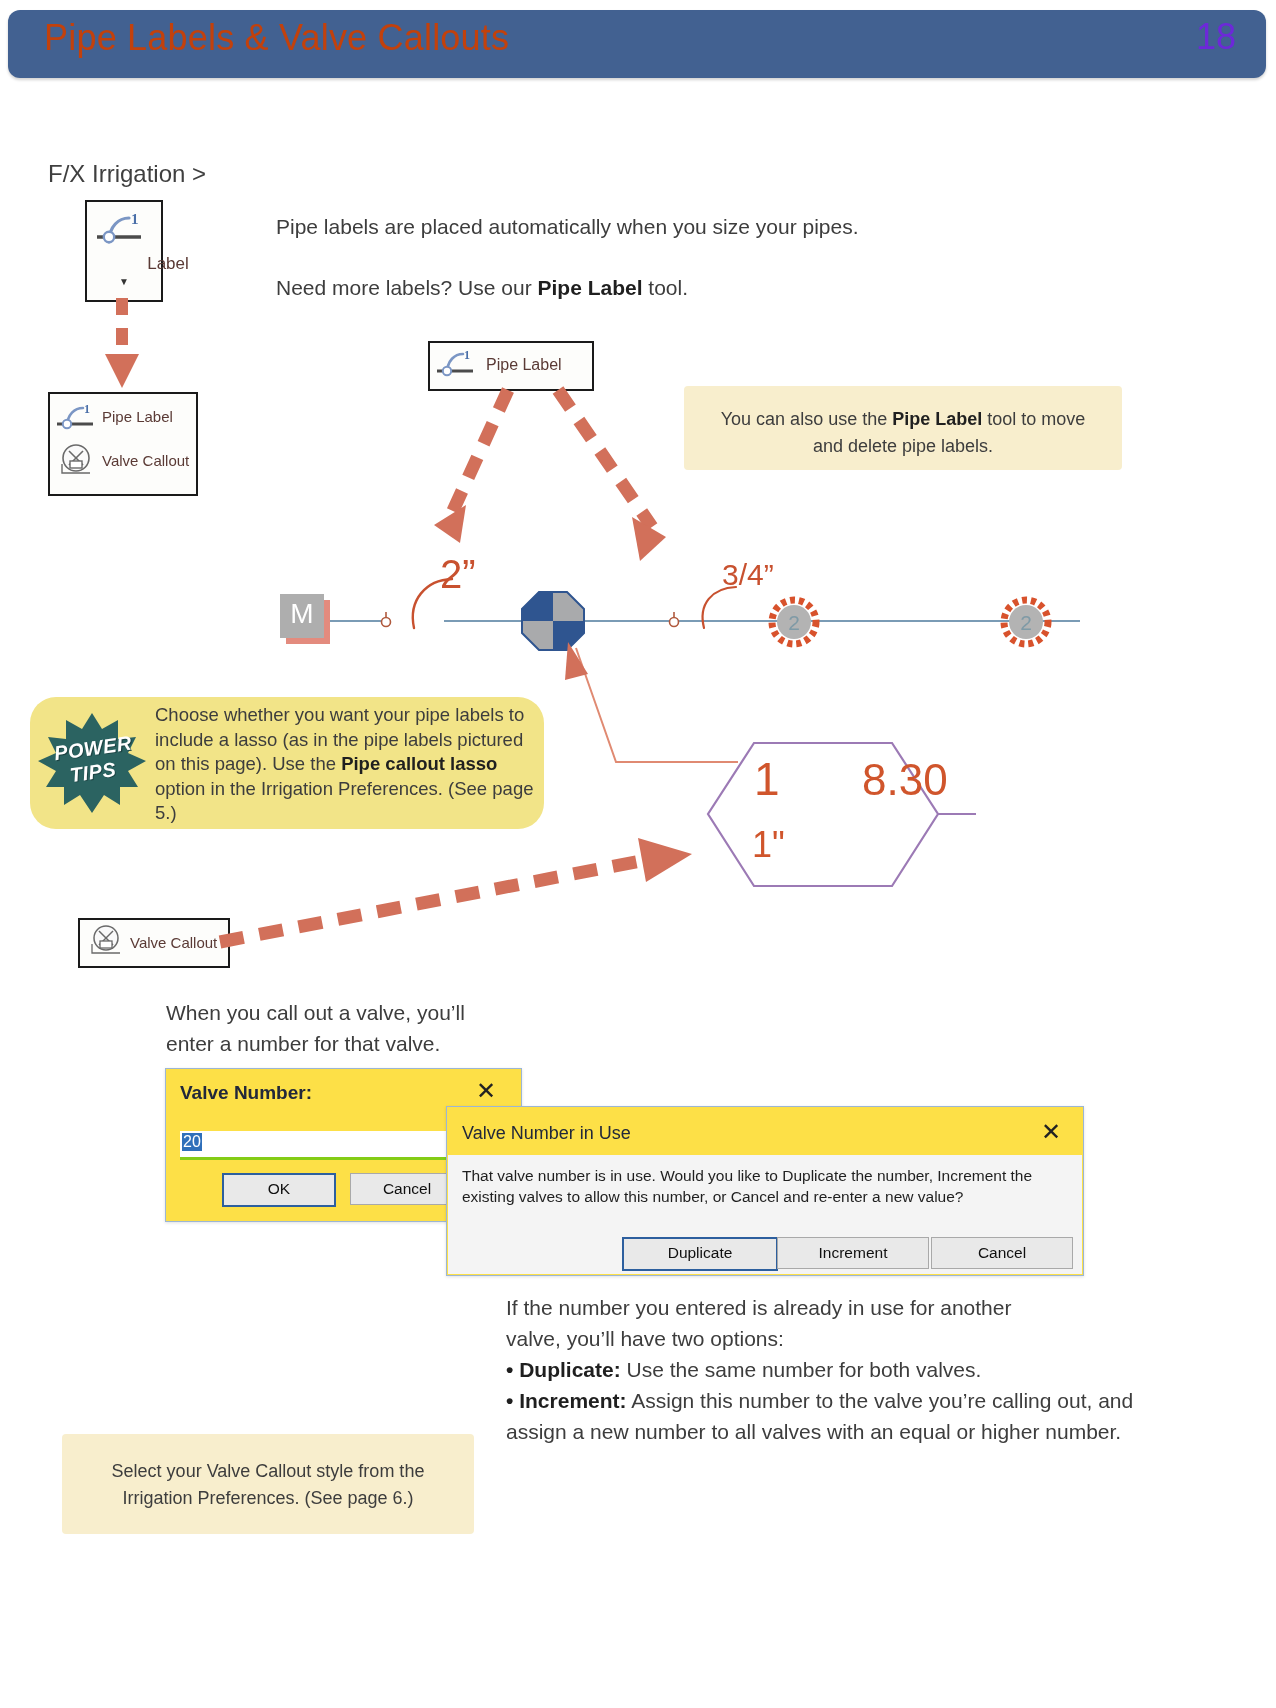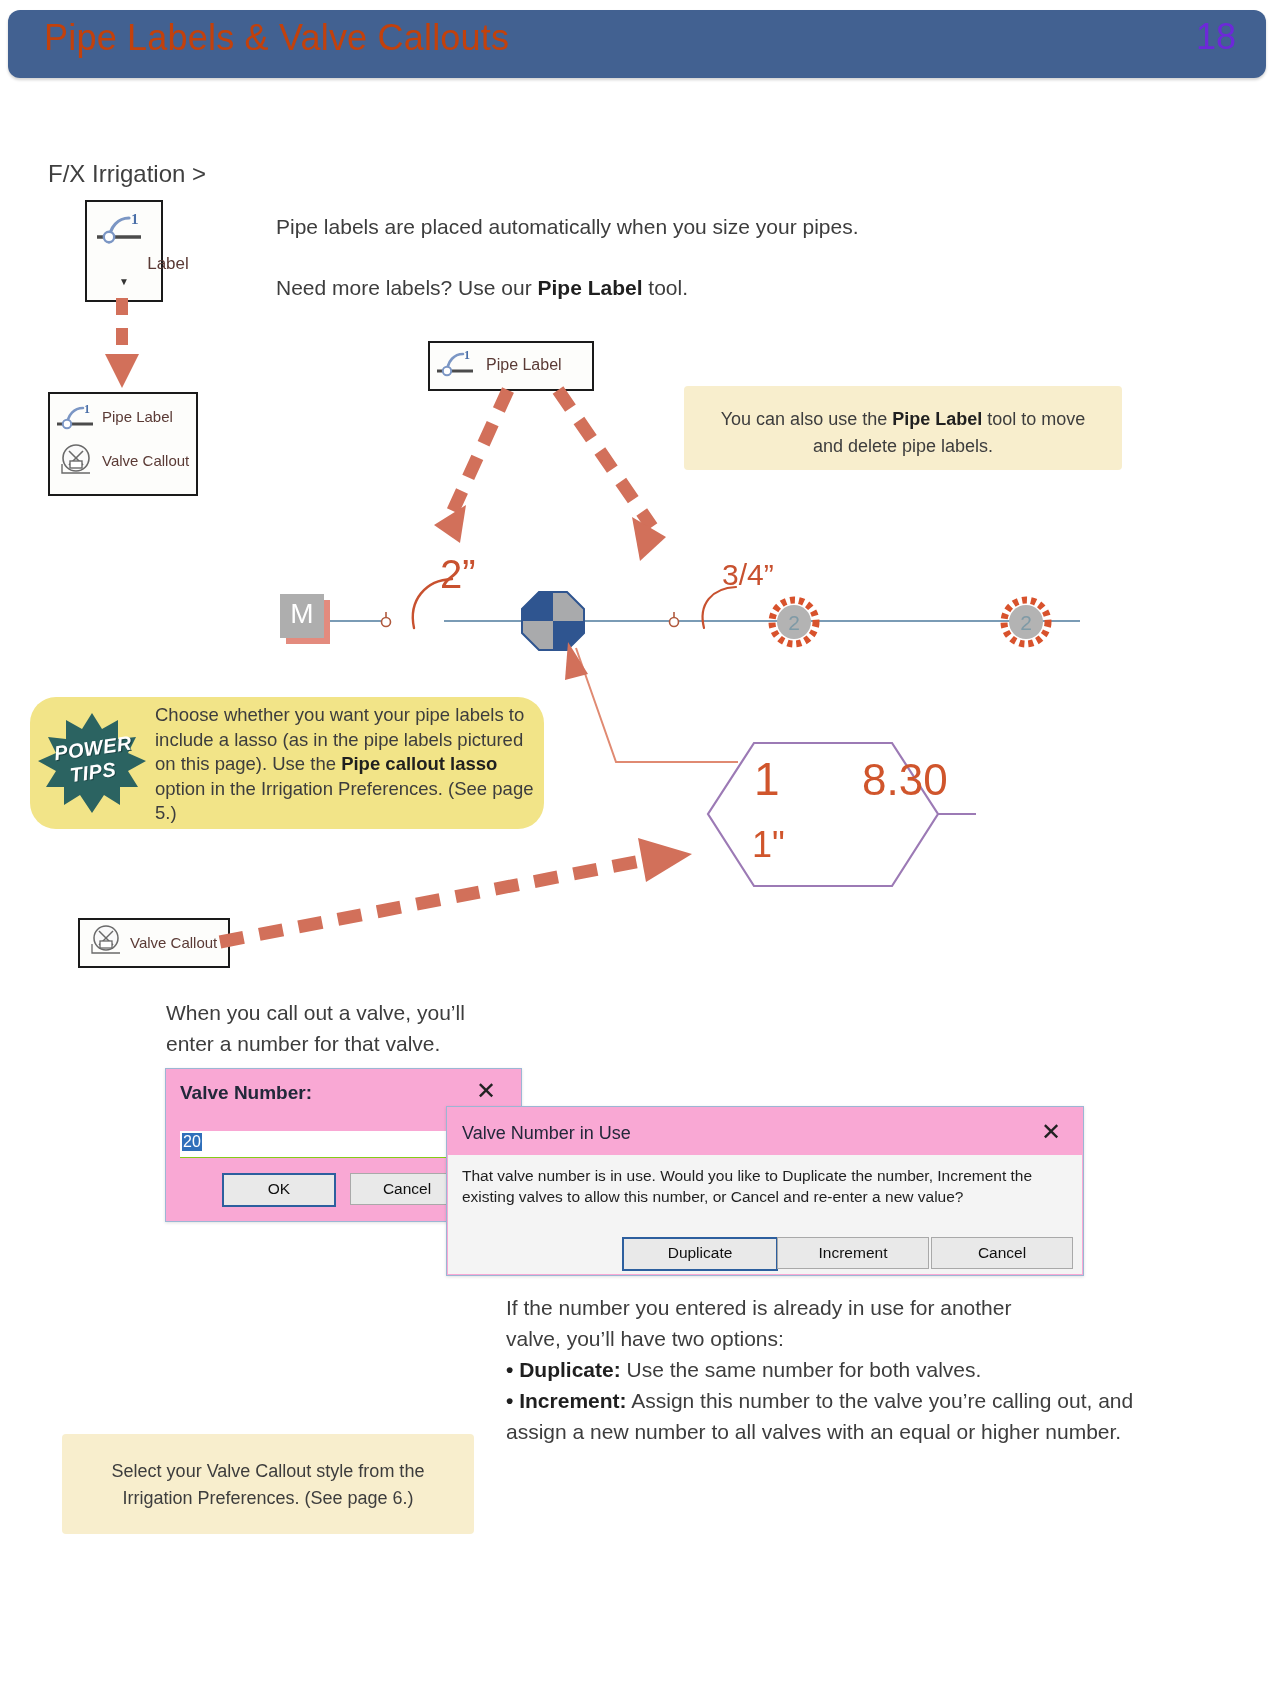--- a/index.html
+++ b/index.html
@@ -32,31 +32,31 @@
   .callout-text{font-size:18px;line-height:27px;color:#3d3d3d;text-align:center;}
   .tip-box{position:absolute;background:#f2e488;border-radius:26px;}
   .tip-text{position:absolute;font-size:18.5px;line-height:24.5px;color:#3d3d3d;}
 
   
   .burst{position:absolute;}
   .burst-txt{position:absolute;color:#ffffff;font-weight:bold;font-style:italic;
              font-size:20px;letter-spacing:.5px;text-shadow:1px 1px 0 #1d4444;}
 
   
-  .dlg{position:absolute;background:#f9a8d4;border:1px solid #9cb6d4;
+  .dlg{position:absolute;background:#fde047;border:1px solid #9cb6d4;
        box-shadow:0 1px 3px rgba(0,0,0,.12);}
   .dlg-title{position:absolute;font-size:19px;color:#22283a;font-weight:bold;}
   .dlg-x{position:absolute;font-size:24px;color:#222;line-height:1;cursor:default;}
   .dlg-body{position:absolute;background:#f4f4f4;}
   .dlg-txt{position:absolute;font-size:15.5px;line-height:21px;color:#1f1f1f;}
   .btn{position:absolute;background:#e9e9e9;border:1px solid #a9a9a9;
        font-size:15.5px;color:#101010;text-align:center;
        font-family:"Liberation Sans",sans-serif;}
   .btn.primary{border:2px solid #2d5f9e;background:#e9e9e9;}
-  .field{position:absolute;background:#ffffff;border-bottom:1px solid #84cc16;}
+  .field{position:absolute;background:#ffffff;border-bottom:3px solid #84cc16;}
   .field-val{position:absolute;font-size:16px;color:#ffffff;background:#2f6fba;
              padding:0 1px;}
 
   
   .pipe{position:absolute;background:#7a9bb5;height:2px;}
   .lab-red{position:absolute;color:#c8512f;font-family:"Liberation Sans",sans-serif;}
   .hex-num{position:absolute;color:#d0552c;}
 
   svg{display:block;overflow:visible;}
 </style>

